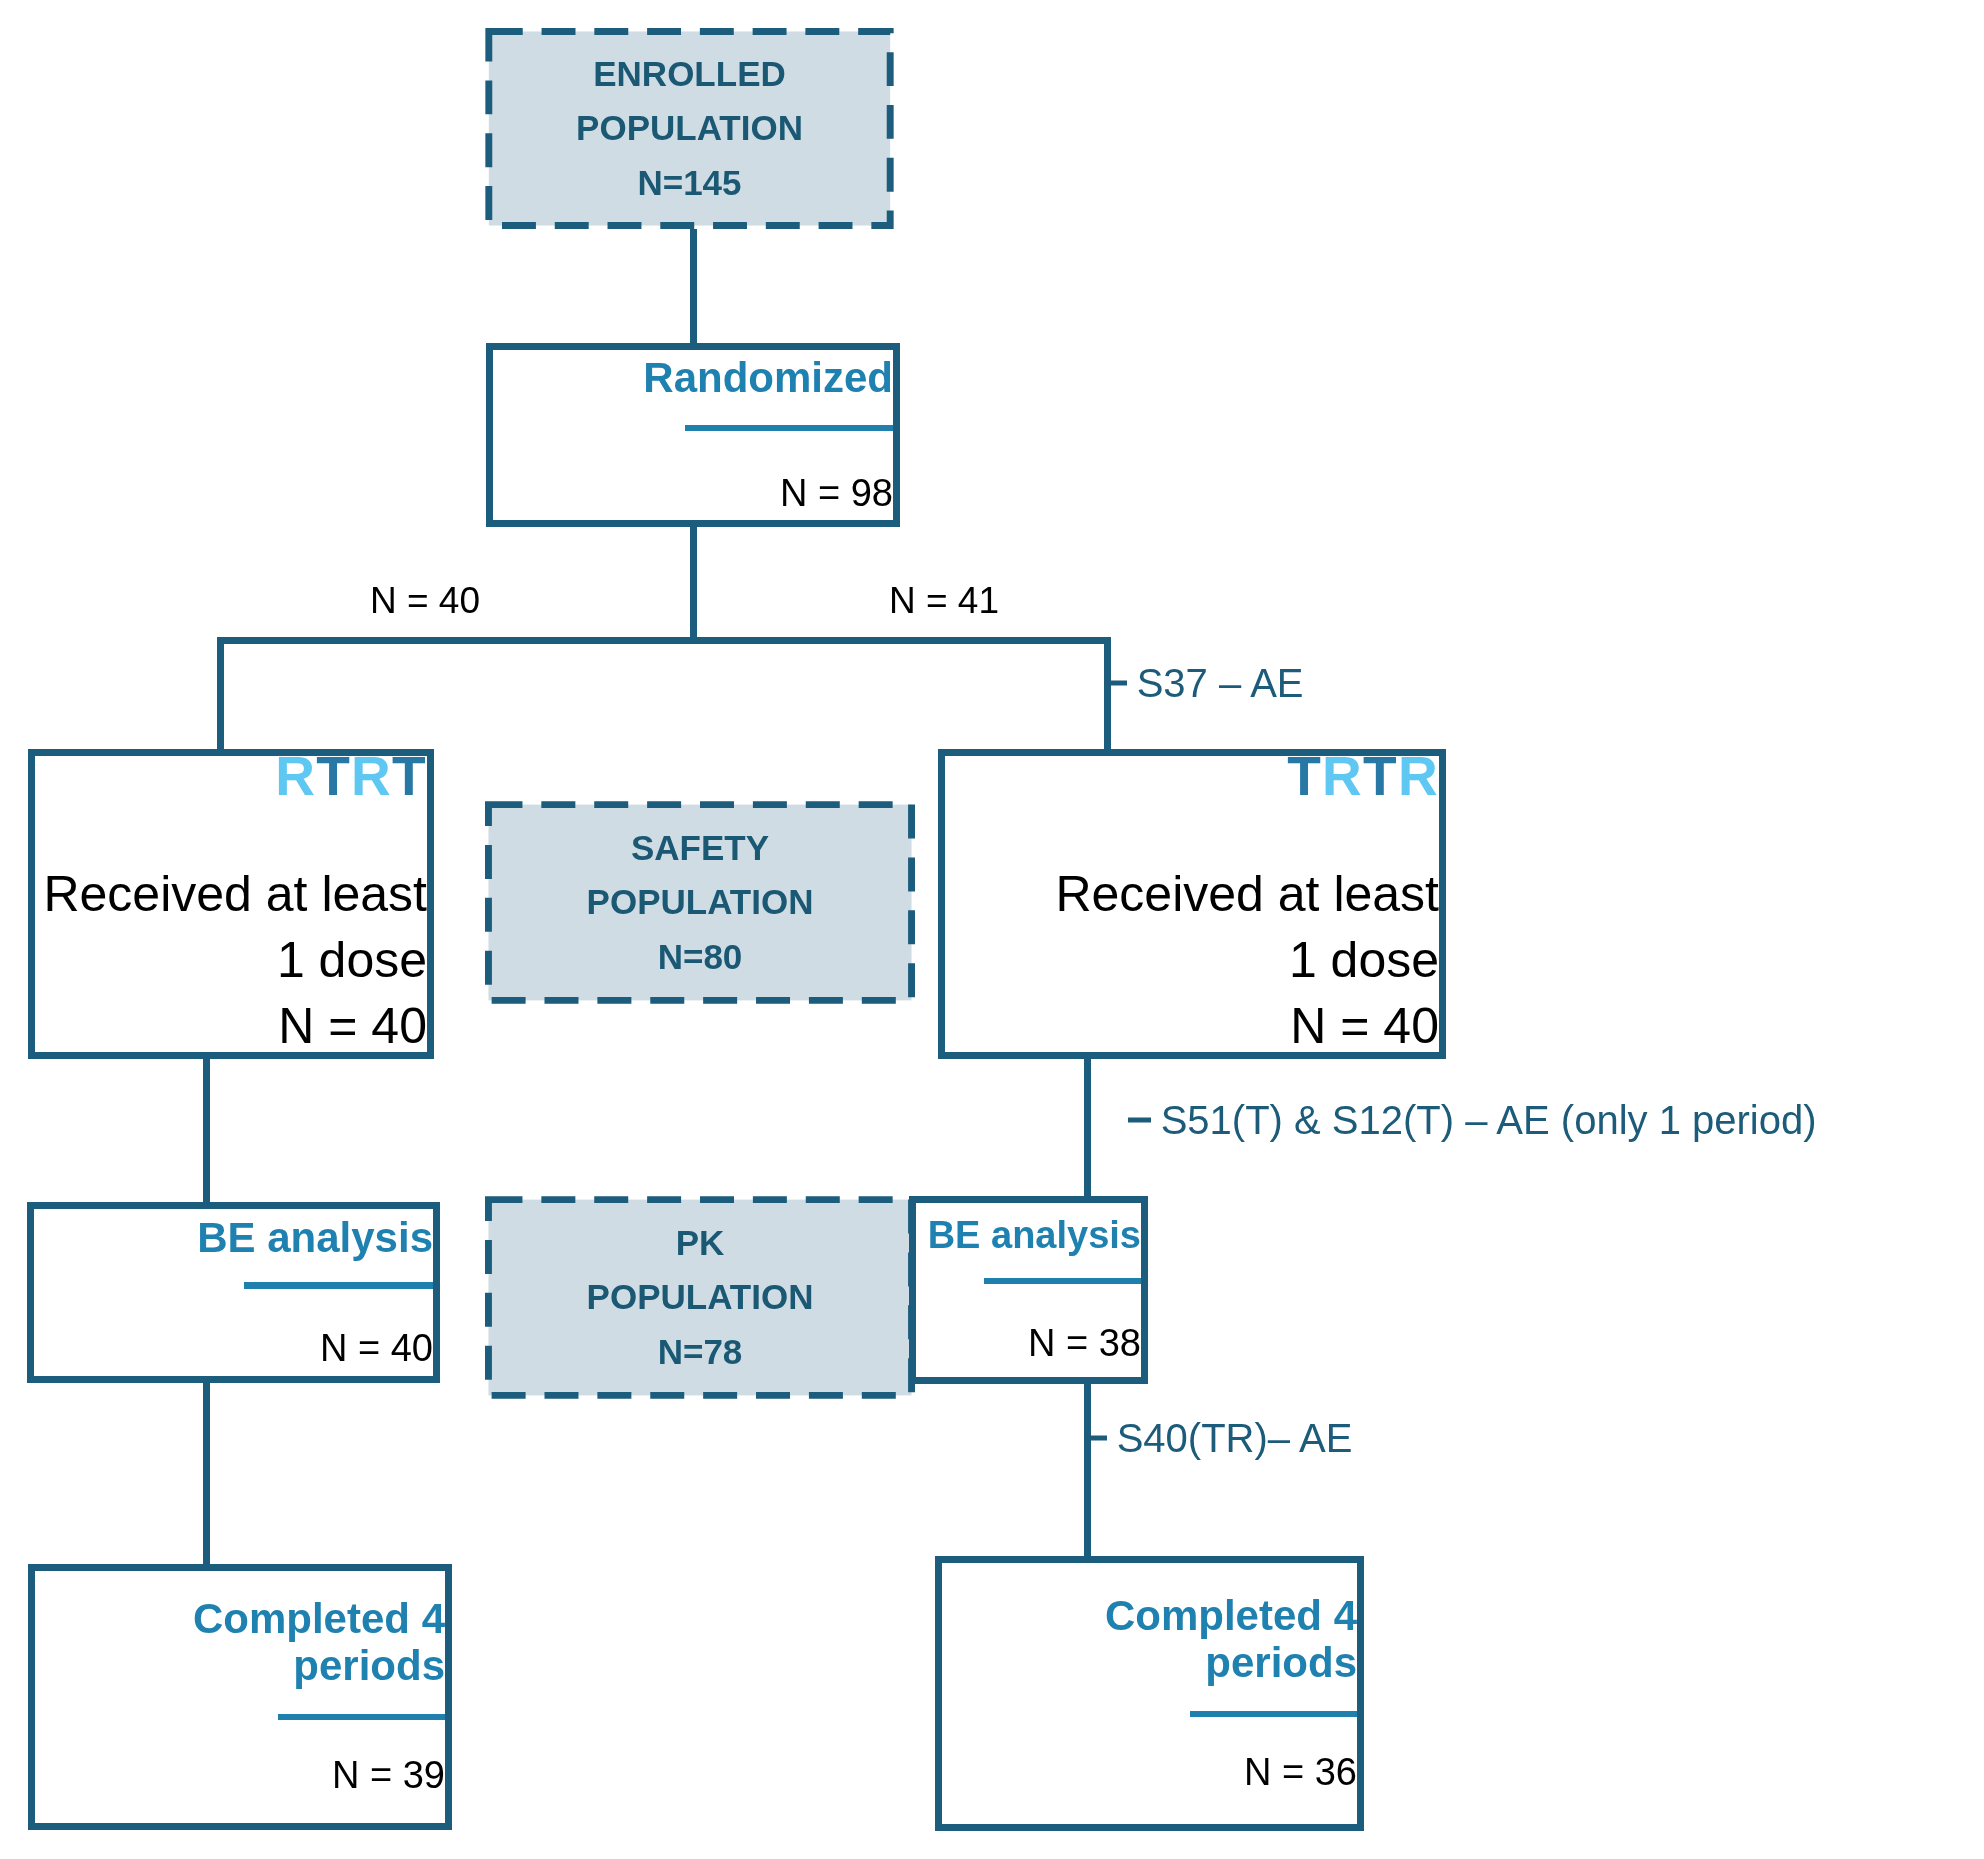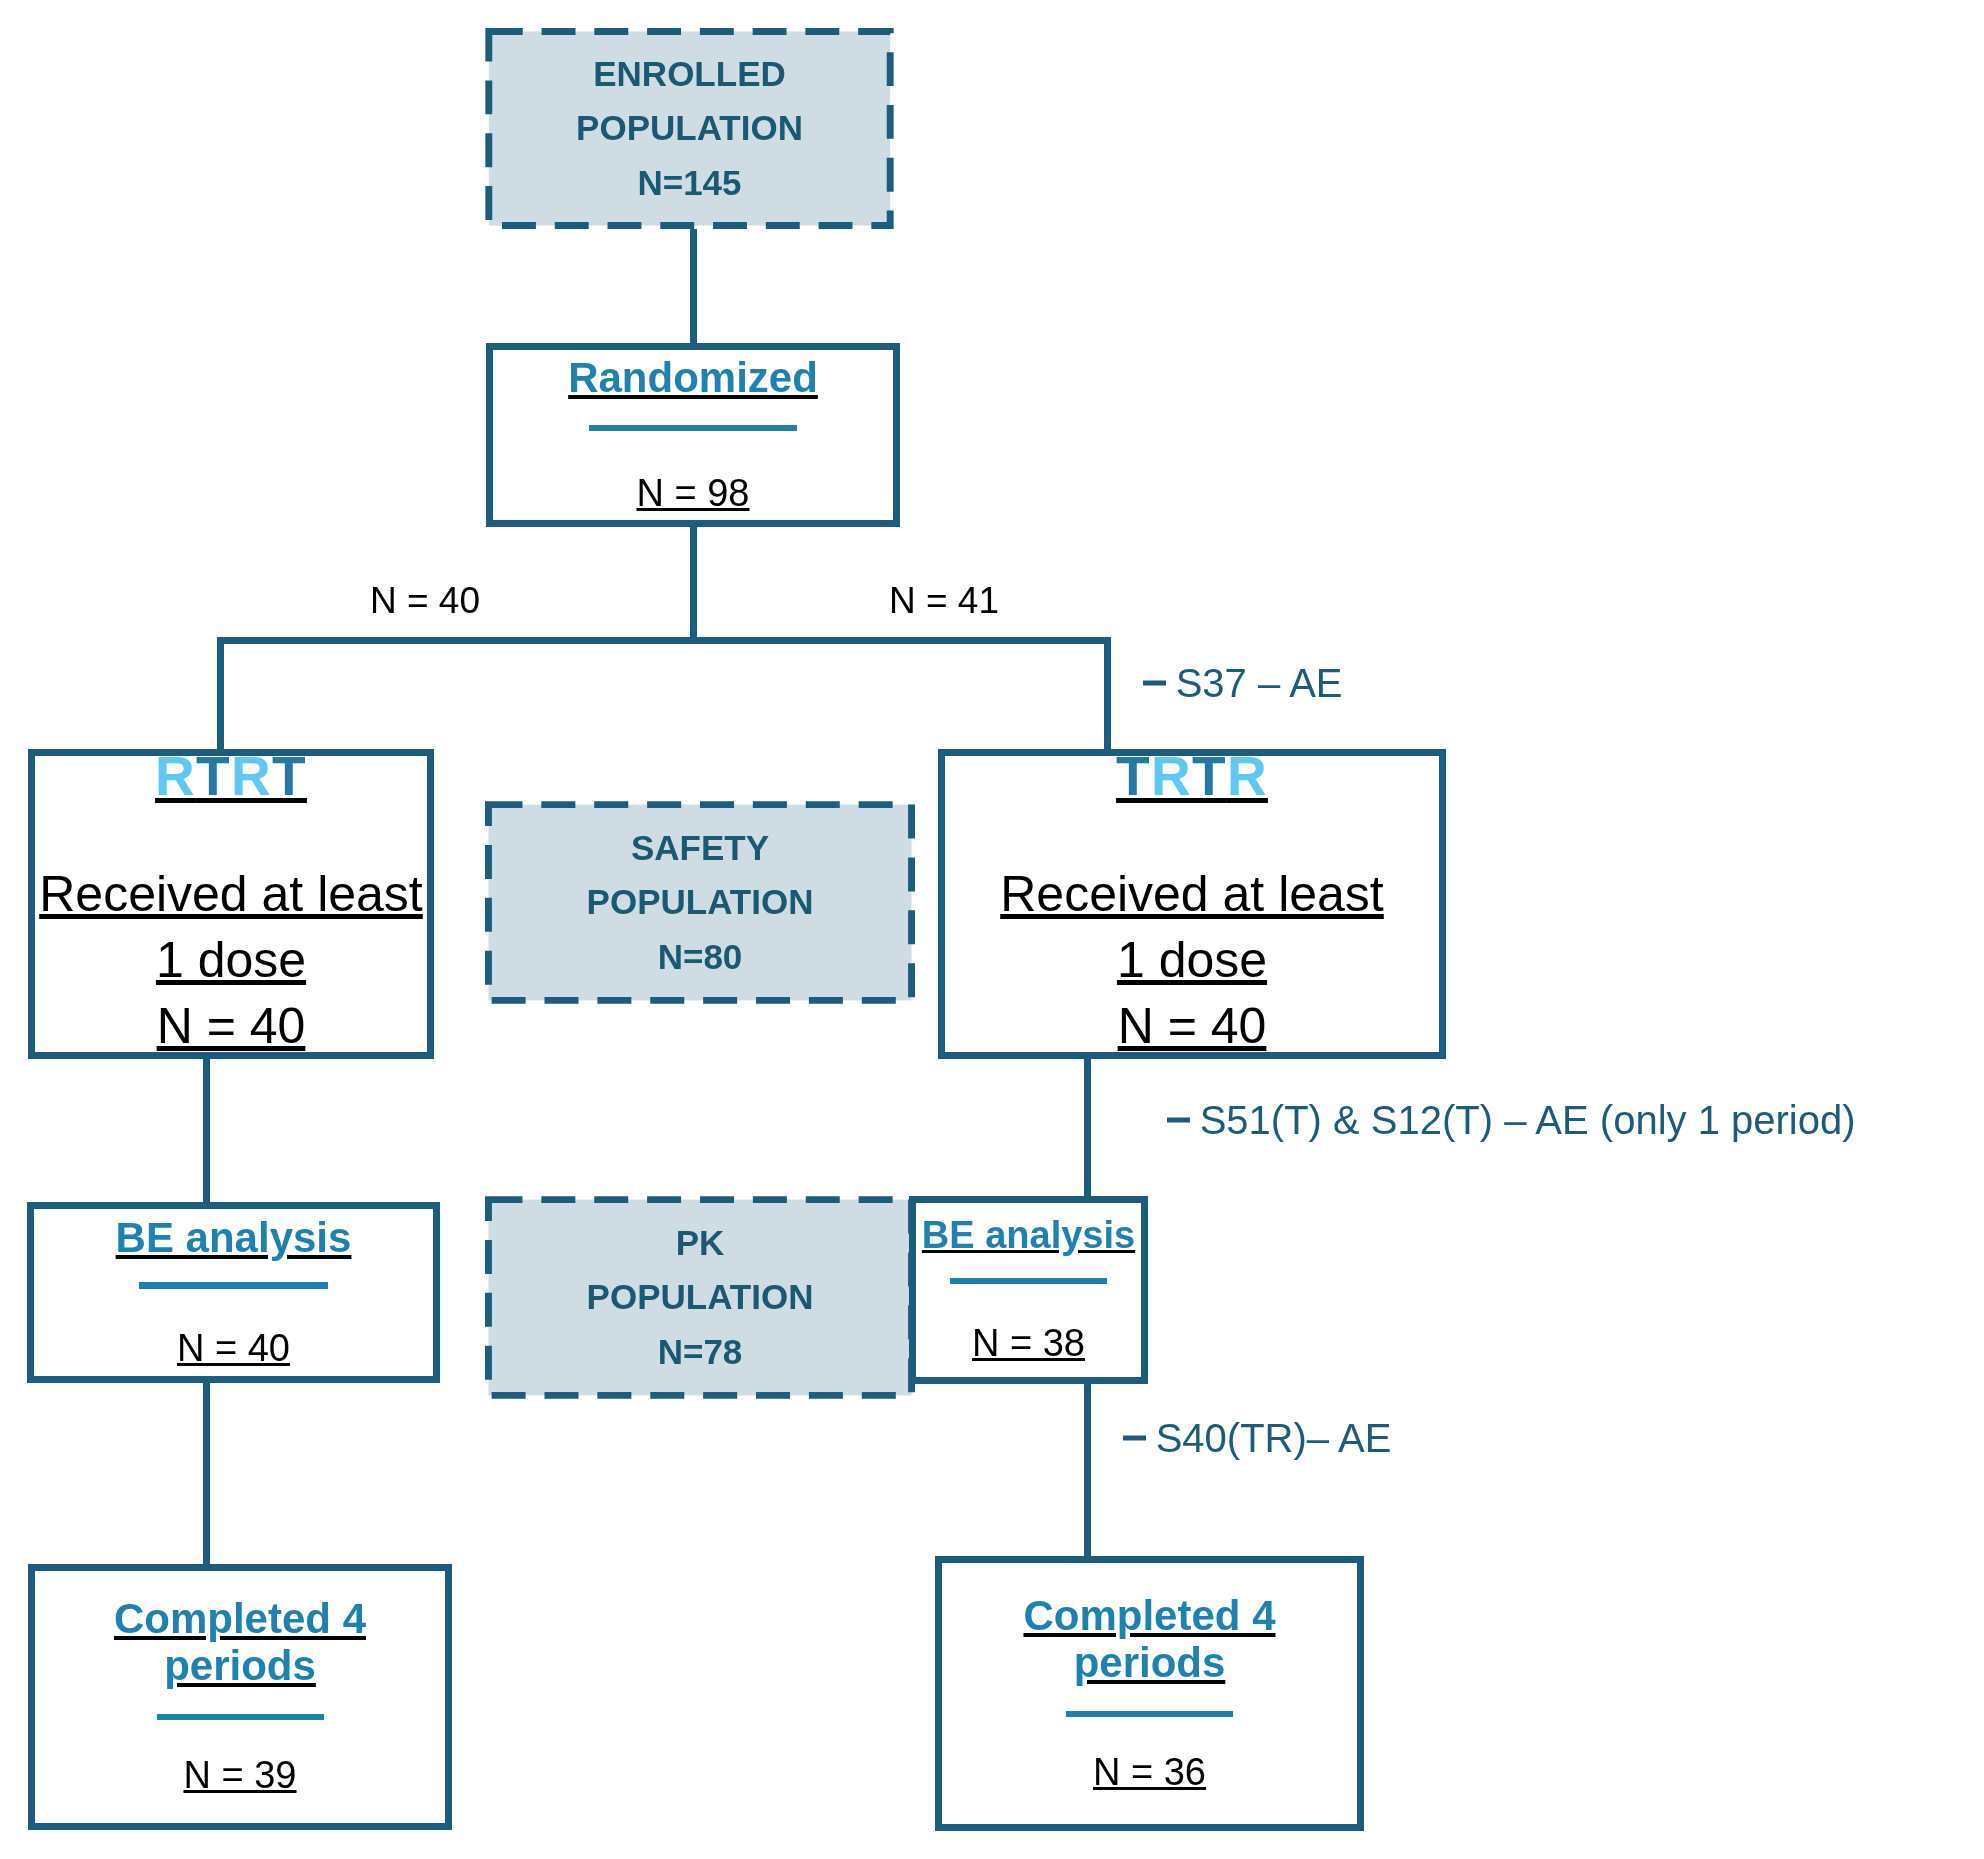--- a/index.html
+++ b/index.html
@@ -17,21 +17,21 @@
   body{font-family:"Liberation Sans", sans-serif;}
   .stage{position:relative;width:1985px;height:1859px;background:#fff;overflow:hidden;}
 
   
   .line{position:absolute;background:var(--border);}
   .v{width:7px;}
   .h{height:7px;}
 
   
   .box{position:absolute;background:#fff;border:7px solid var(--border);box-sizing:border-box;
-       display:flex;flex-direction:column;align-items:center;justify-content:center;text-align:center;text-decoration:underline;}
+       display:flex;flex-direction:column;align-items:flex-end;justify-content:center;text-align:center;}
   .title{font-weight:bold;color:var(--title-blue);font-size:42px;line-height:1.12;white-space:nowrap;}
   .box--be-right .title{font-size:38px;}
   .arm-title{font-weight:bold;font-size:55px;line-height:1;letter-spacing:1.3px;white-space:nowrap;}
   .lt-light{color:var(--letter-light);}
   .lt-dark{color:var(--letter-dark);}
   .rule{height:6.3px;background:var(--underline);}
   .rule--randomized{width:208px;margin:24px 0 40px 0;}
   .rule--arm{width:183px;margin:28px 0 29px 0;}
   .rule--be{width:189px;margin:21.4px 0 37px 0;}
   .rule--be-right{width:157px;margin:21.4px 0 37px 0;}
@@ -44,21 +44,21 @@
   .popbox svg{position:absolute;left:0;top:0;}
   .poptext{position:absolute;left:0;top:0;right:0;bottom:0;display:flex;flex-direction:column;
            align-items:center;justify-content:center;font-weight:bold;font-size:35px;line-height:1.55;
            color:var(--population-text);text-align:center;}
 
   
   .nlabel{position:absolute;font-size:37px;color:var(--body-text);white-space:nowrap;transform:translate(-50%,-50%);}
 
   
   .annot{position:absolute;display:flex;align-items:center;color:var(--annotation);
-         font-size:40px;white-space:nowrap;transform:translateY(-50%);padding-left:39px;}
+         font-size:40px;white-space:nowrap;transform:translateY(-50%);}
   .tick{width:22.7px;height:5.7px;background:var(--annotation);margin-right:10px;flex:none;}
 </style>
 </head>
 <body>
 
 <div class="stage">
 
   <div class="line v" style="left:690px;top:229px;height:115px;"></div>
   <div class="line v" style="left:690px;top:524px;height:116px;"></div>
   <div class="line h" style="left:217px;top:637px;width:894px;"></div>

